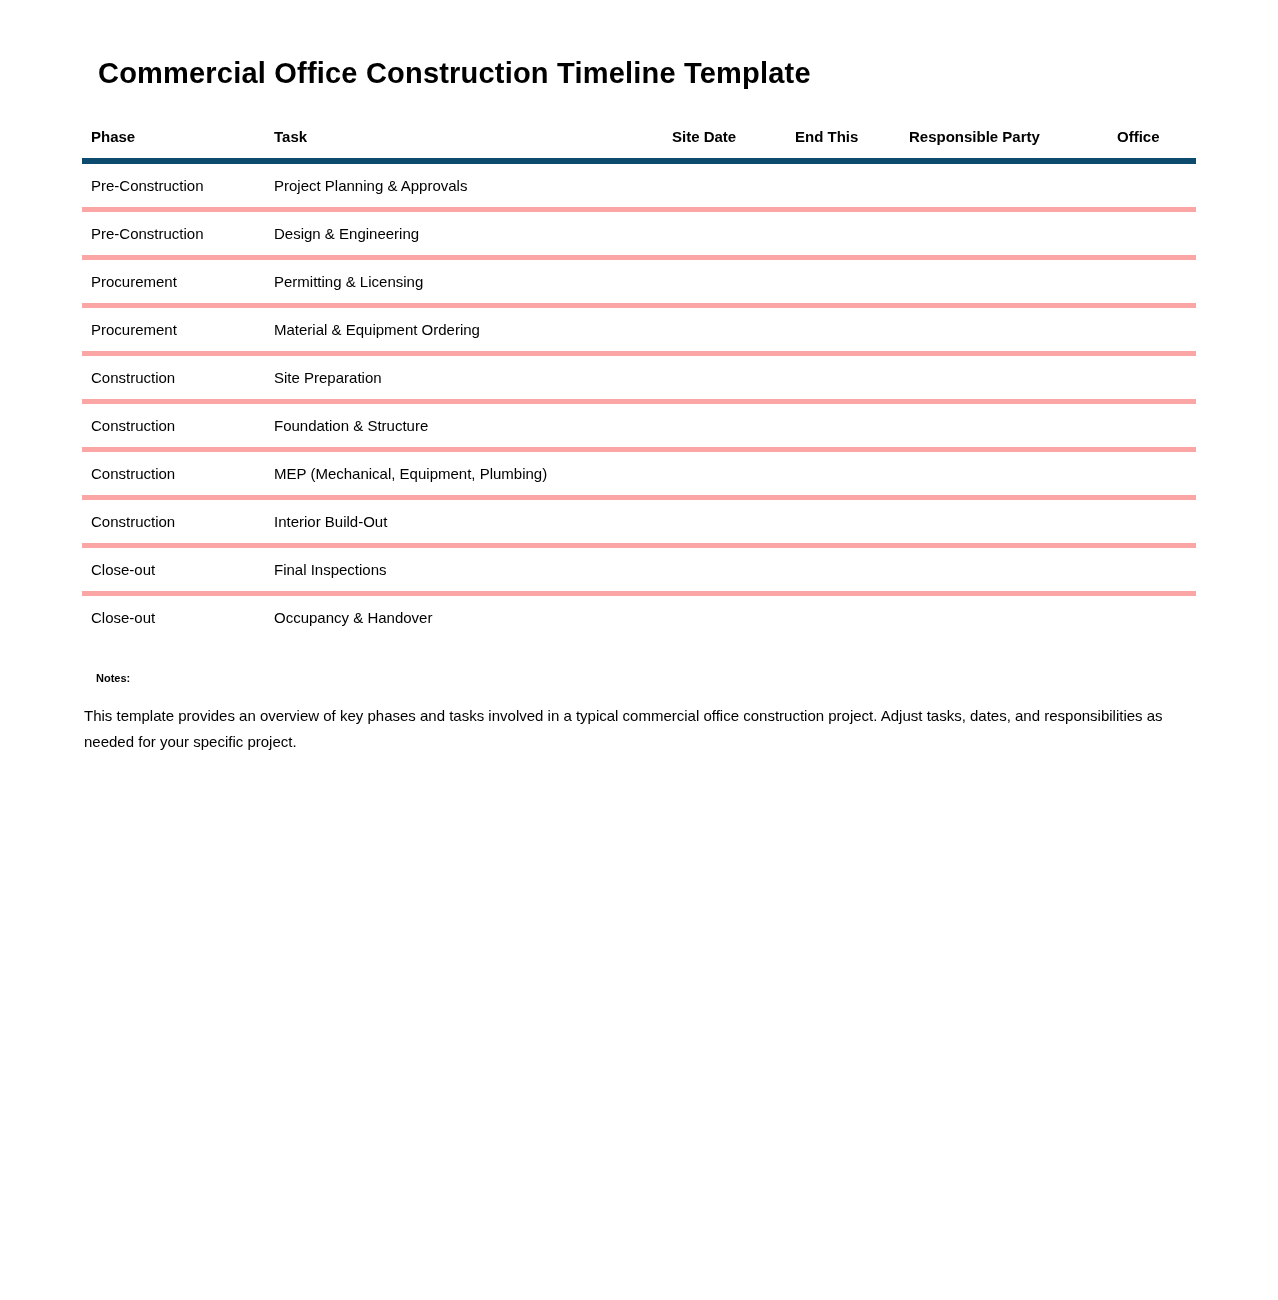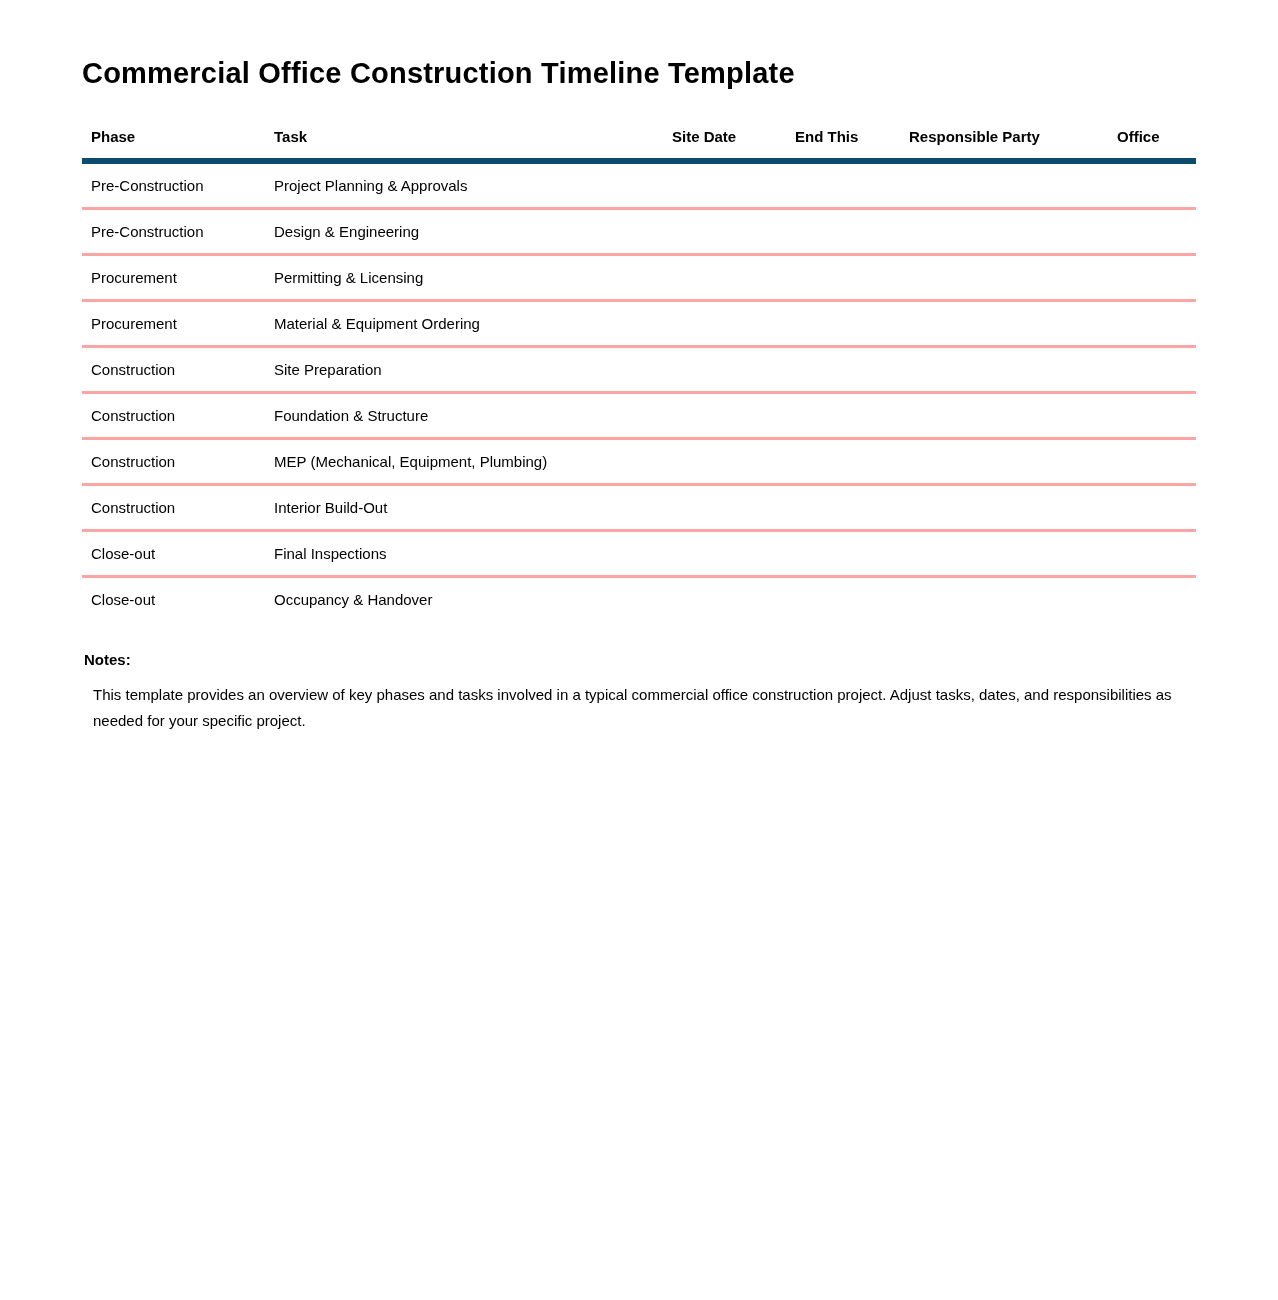--- a/index.html
+++ b/index.html
@@ -14,21 +14,21 @@
     width: 1278px;
     min-height: 1300px;
   }
   .page {
     padding: 56px 82px 0 82px;
   }
   .page-title {
     font-size: 29px;
     font-weight: bold;
     line-height: 1.2;
-    margin: 0 0 24px 0;
+    margin: 0 0 24px 16px;
     letter-spacing: 0.2px;
   }
   table.timeline-table {
     width: 1114px;
     border-collapse: collapse;
     table-layout: fixed;
   }
   .timeline-table th {
     text-align: left;
     font-size: 15px;
@@ -37,40 +37,40 @@
     padding: 13px 4px 13px 9px;
     border-bottom: 6px solid #0c4a6e;
     white-space: nowrap;
     overflow: hidden;
   }
   .timeline-table td {
     font-size: 15px;
     font-weight: normal;
     line-height: 17px;
     padding: 13px 4px 13px 9px;
-    border-bottom: 3px solid #fca5a5;
+    border-bottom: 5px solid #fca5a5;
     white-space: nowrap;
     overflow: hidden;
   }
   .timeline-table tbody tr:last-child td {
     border-bottom: none;
   }
   .notes {
     margin: 26px 0 0 2px;
   }
   .notes-heading {
-    font-size: 15px;
+    font-size: 11px;
     font-weight: bold;
     line-height: 26px;
-    margin: 0;
+    margin: 12px;
   }
   .notes-body {
     font-size: 15px;
     line-height: 26px;
-    margin: 9px;
+    margin: 0;
     max-width: 1100px;
   }
 </style>
 </head>
 <body>
 
 <div class="page">
 
   <h1 class="page-title">Commercial Office Construction Timeline Template</h1>
 

